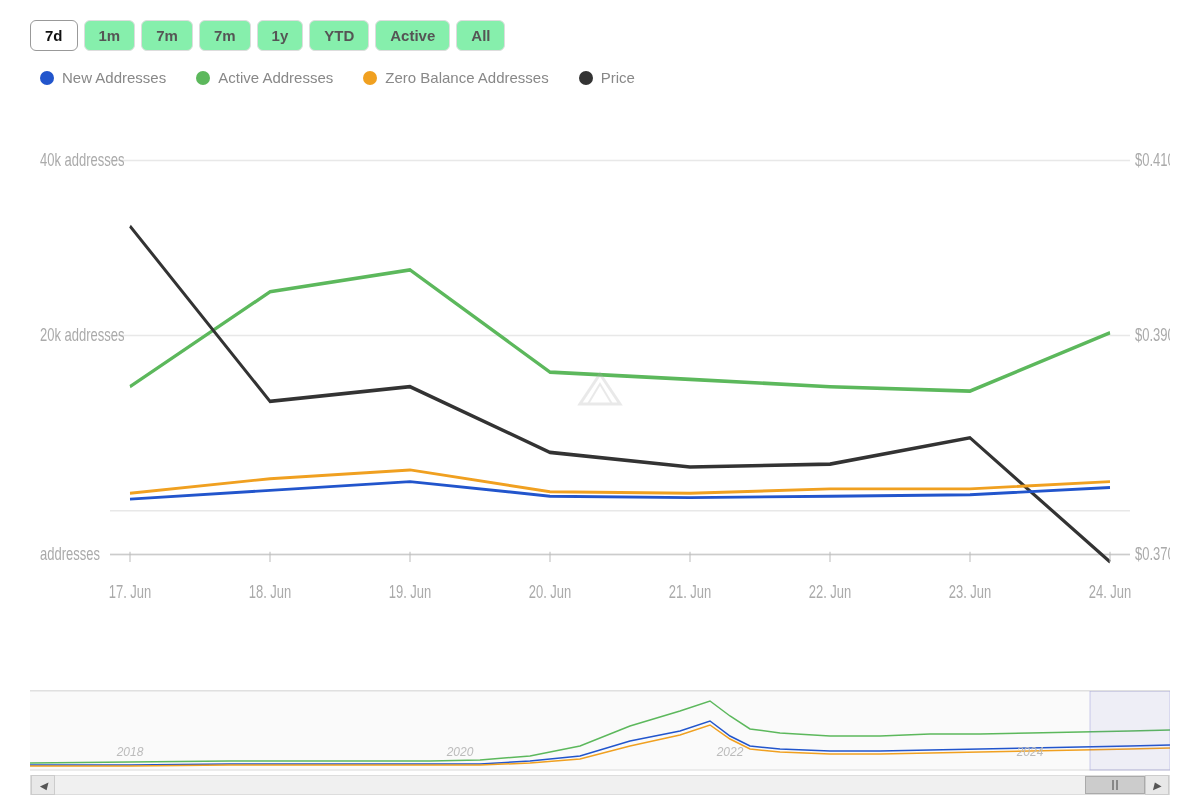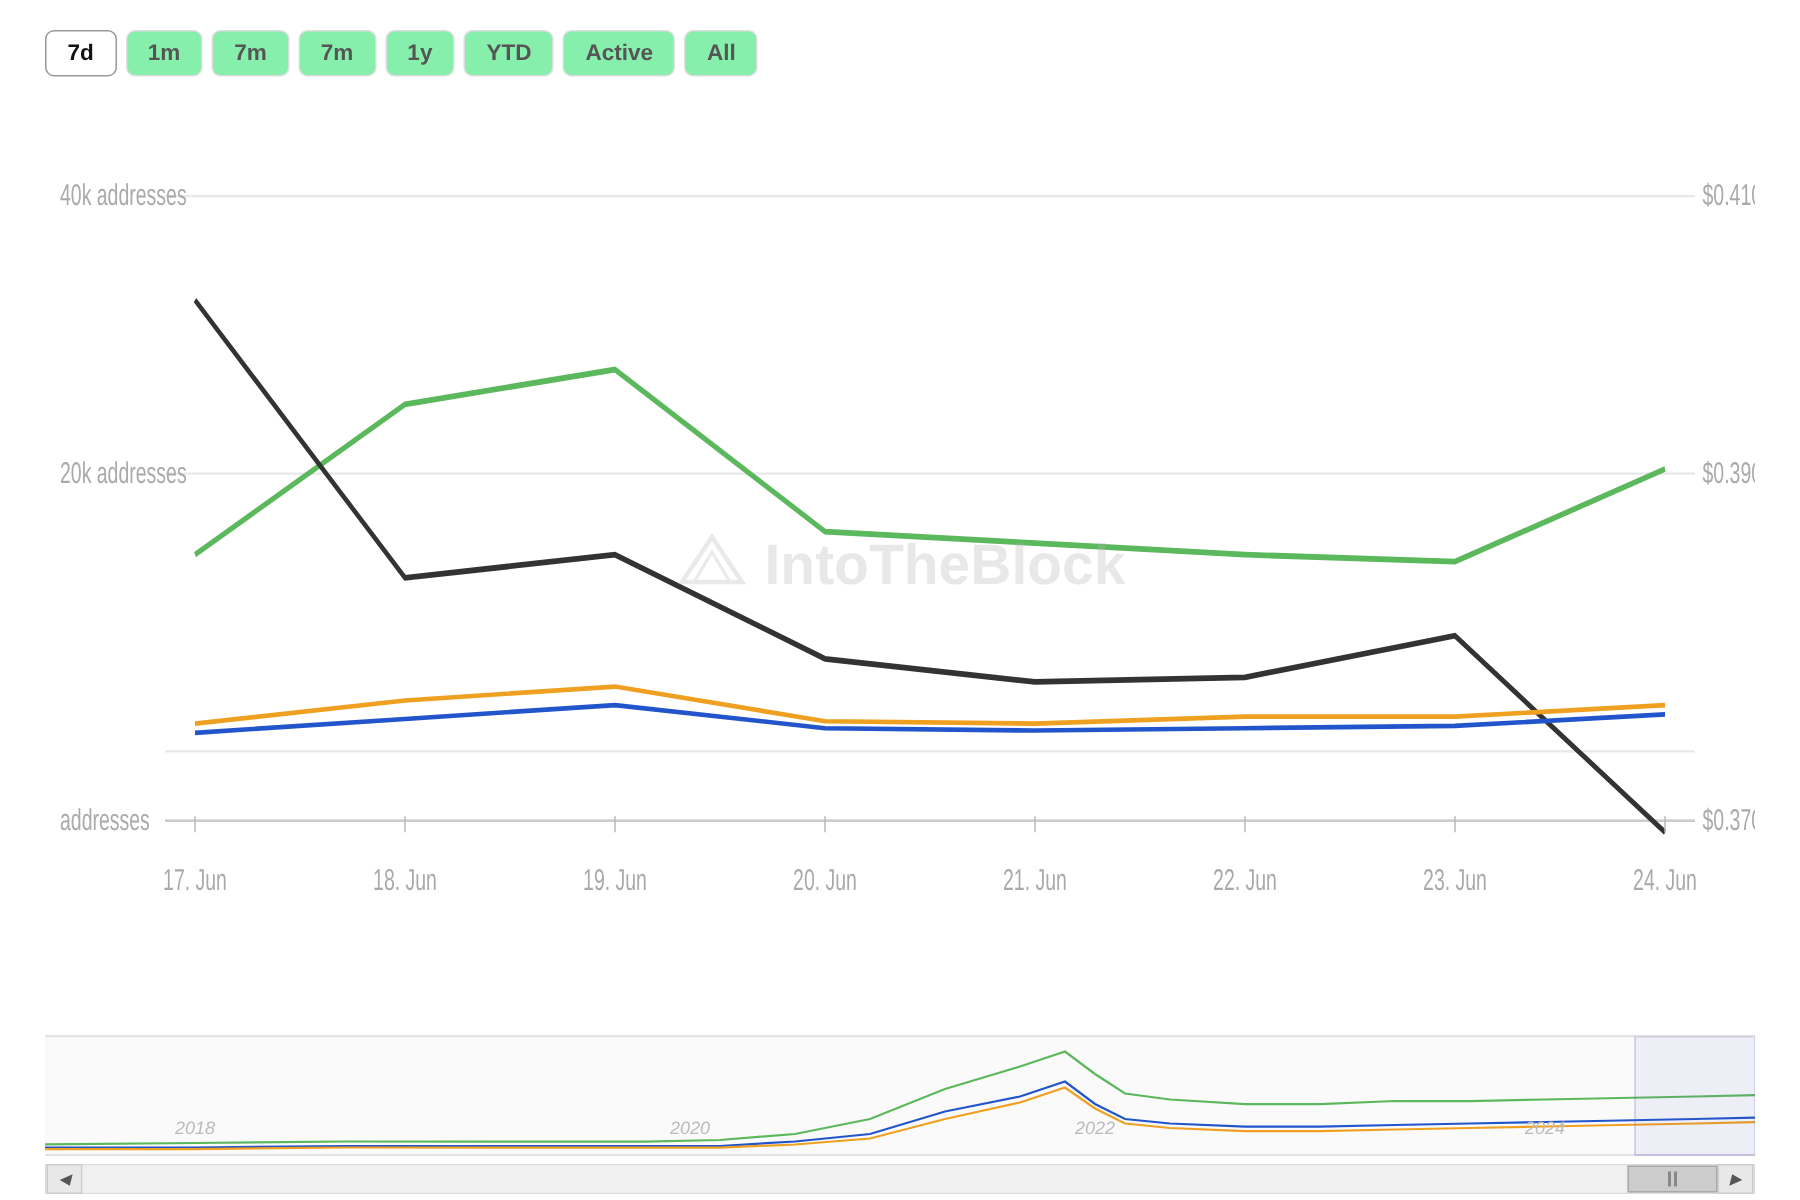--- a/index.html
+++ b/index.html
@@ -169,30 +169,47 @@
     <button class="time-btn active">7d</button>
     <button class="time-btn">1m</button>
     <button class="time-btn">7m</button>
     <button class="time-btn">7m</button>
     <button class="time-btn">1y</button>
     <button class="time-btn">YTD</button>
     <button class="time-btn">Active</button>
     <button class="time-btn">All</button>
   </div>
 
+  <div class="legend">
+    <div class="legend-item">
+      <div class="legend-dot" style="background:#2255cc;"></div>
+      <span>New Addresses</span>
+    </div>
+    <div class="legend-item">
+      <div class="legend-dot" style="background:#5cb85c;"></div>
+      <span>Active Addresses</span>
+    </div>
+    <div class="legend-item">
+      <div class="legend-dot" style="background:#f0a020;"></div>
+      <span>Zero Balance Addresses</span>
+    </div>
+    <div class="legend-item">
+      <div class="legend-dot" style="background:#333333;"></div>
+      <span>Price</span>
+    </div>
+  </div>
 
   <div class="chart-section">
     <div class="main-chart-wrapper">
       
       <div class="watermark">
         <svg class="watermark-icon" viewBox="0 0 50 50" fill="none">
           <polygon points="25,5 45,35 5,35" stroke="#aaa" stroke-width="3" fill="none"></polygon>
           <polygon points="25,15 37,35 13,35" stroke="#aaa" stroke-width="2" fill="none"></polygon>
         </svg>
-        <span>IntoTheBlock</span>
       </div>
 
       <svg class="main-chart" viewBox="0 0 1140 400" preserveAspectRatio="none">
 
         <line x1="80" y1="40" x2="1100" y2="40" stroke="#e8e8e8" stroke-width="1"></line>
         <line x1="80" y1="160" x2="1100" y2="160" stroke="#e8e8e8" stroke-width="1"></line>
         <line x1="80" y1="280" x2="1100" y2="280" stroke="#e8e8e8" stroke-width="1"></line>
         <line x1="80" y1="310" x2="1100" y2="310" stroke="#e8e8e8" stroke-width="1"></line>
 
         <text x="10" y="44" font-size="13" fill="#aaa">40k addresses</text>

